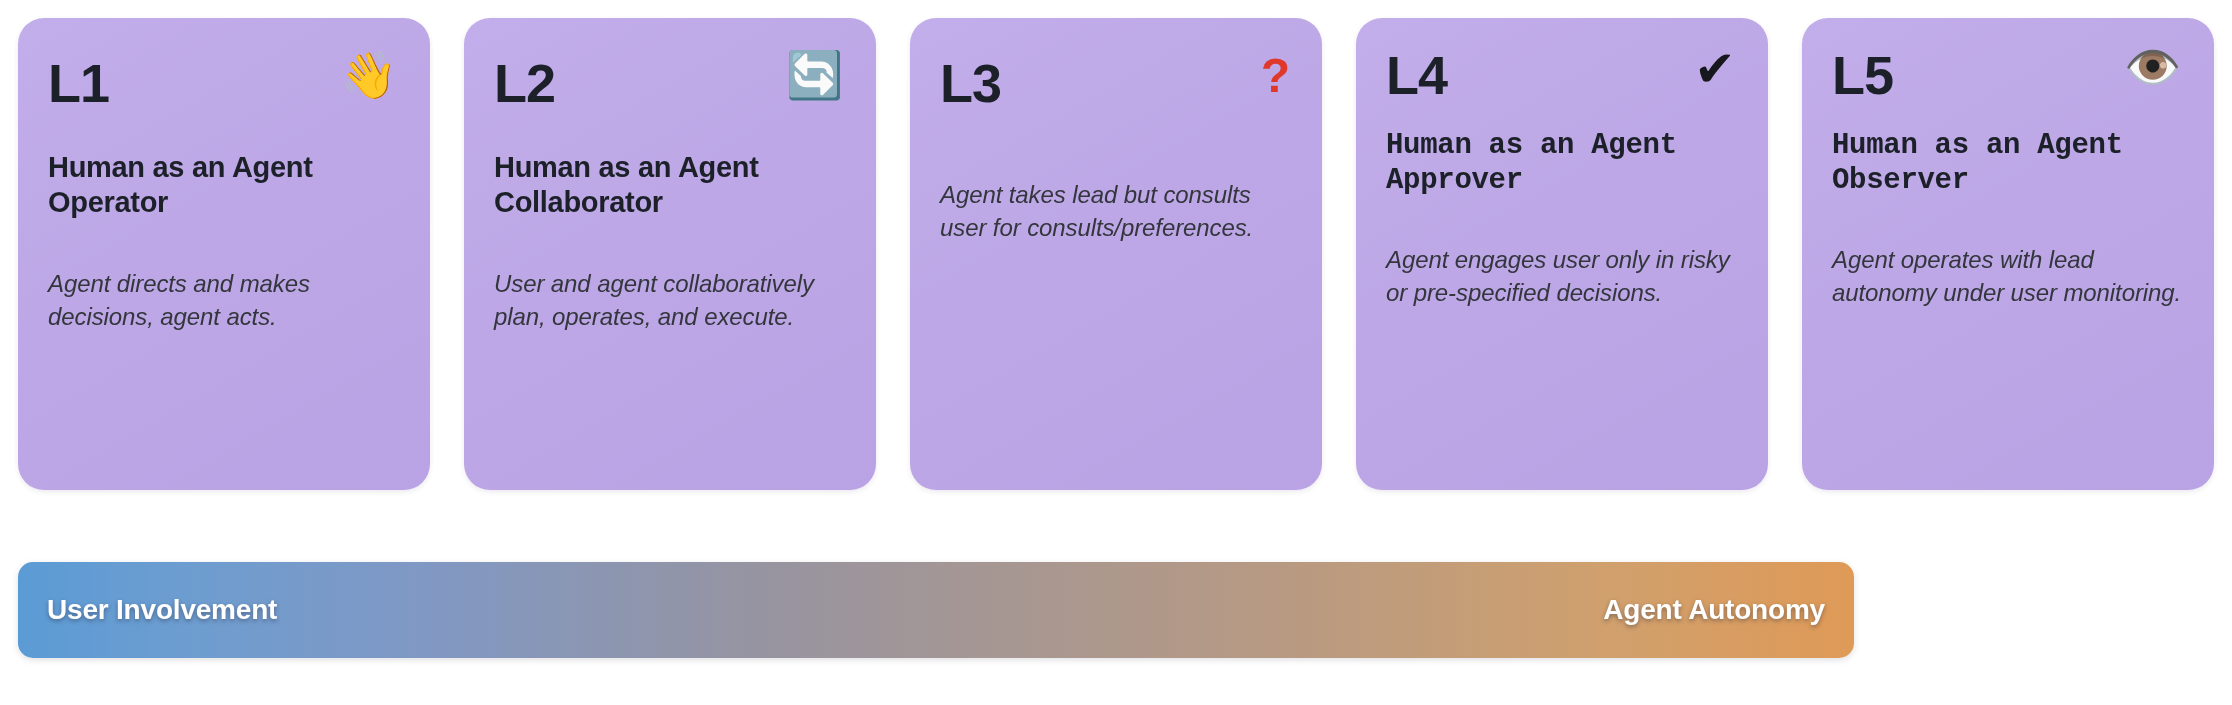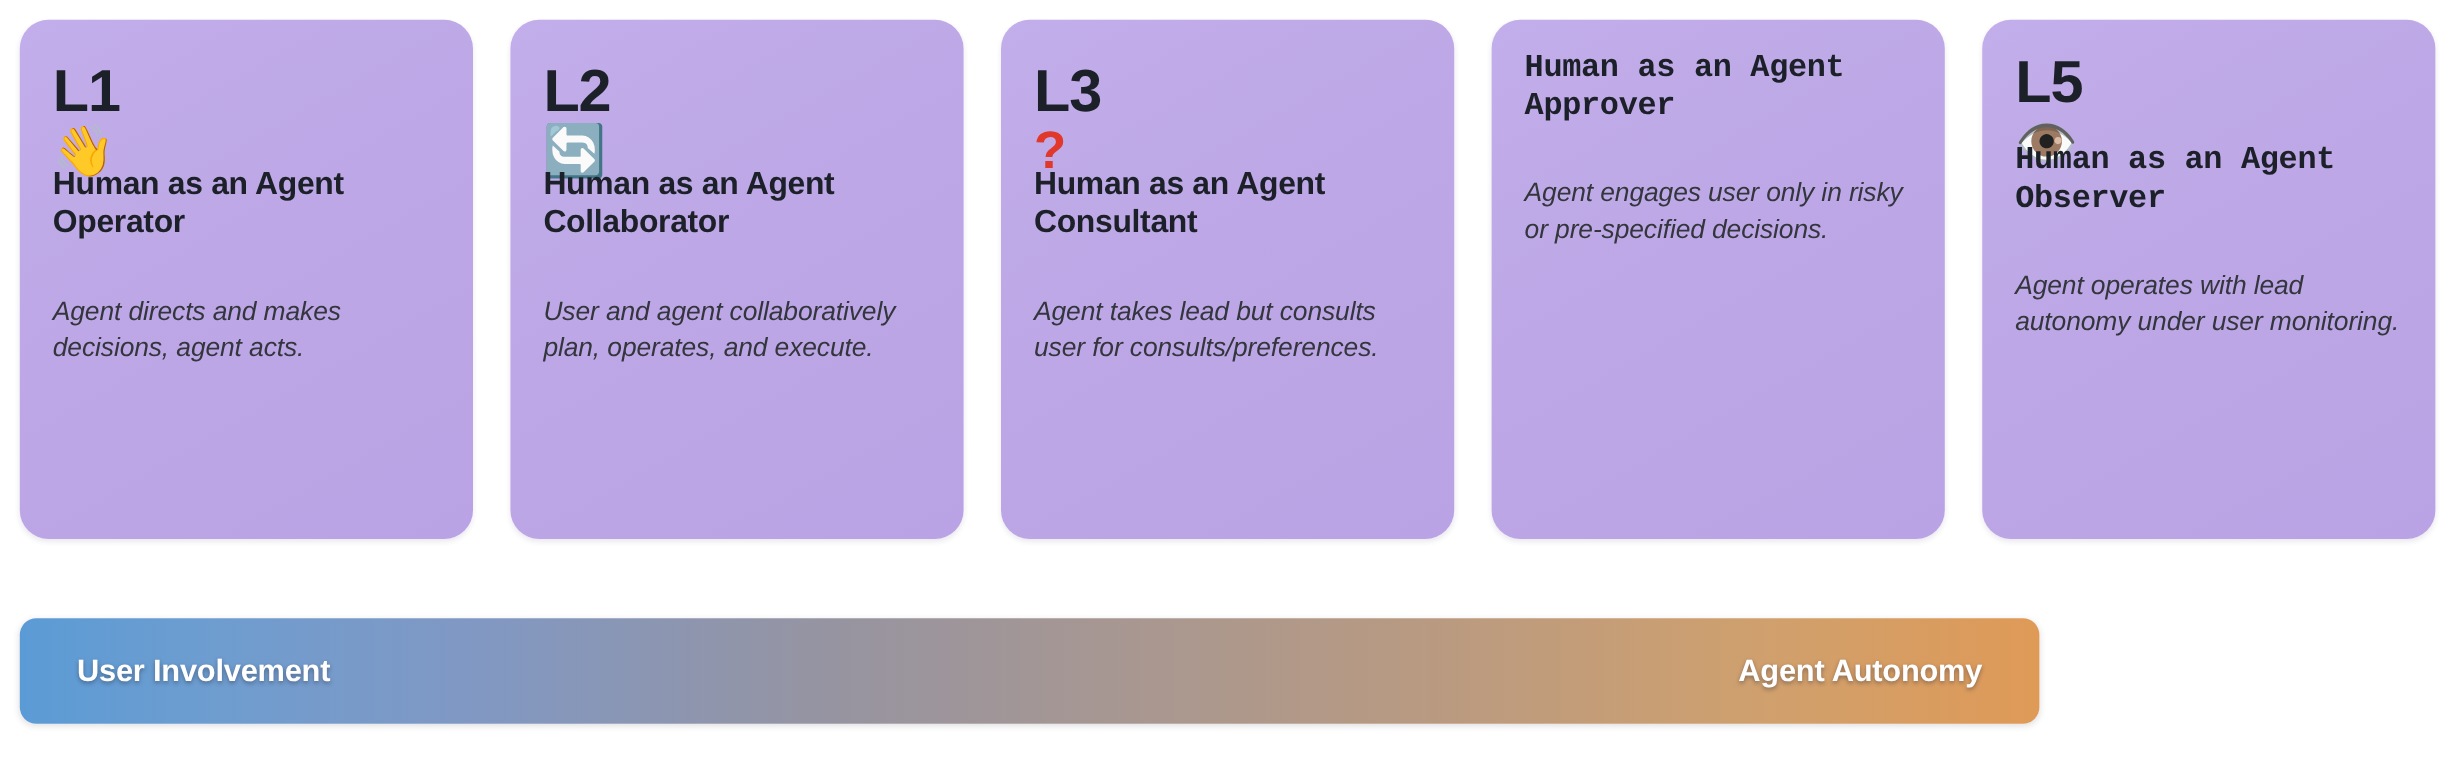--- a/index.html
+++ b/index.html
@@ -46,21 +46,20 @@
 
   
   .level-card.v-short { padding-top: 30px; }
   .level-card.v-tall  { padding-top: 22px; }
 
   .card-head {
     display: flex;
     align-items: flex-start;
     justify-content: space-between;
     height: 84px;
-    flex-direction: column;
   }
 
   .level-tag {
     font-size: 54px;
     font-weight: 700;
     letter-spacing: -1px;
     color: #1c2028;
     line-height: 1;
     margin-top: 8px;
   }
@@ -122,21 +121,21 @@
       #9694a1 40%,
       #a89791 55%,
       #b99a81 70%,
       #cfa06e 86%,
       #df9a57 100%
     );
     box-shadow: 0 2px 6px rgba(60, 60, 80, 0.16);
     display: flex;
     align-items: center;
     justify-content: space-between;
-    padding: 0 52px;
+    padding: 0 29px;
     box-sizing: border-box;
   }
 
   .spectrum-label {
     font-size: 28px;
     font-weight: 700;
     color: #ffffff;
     letter-spacing: -0.2px;
     text-shadow: 0 2px 4px rgba(40, 40, 60, 0.45);
     white-space: nowrap;
@@ -165,25 +164,28 @@
       </div>
       <div class="card-title">Human as an Agent Collaborator</div>
       <div class="card-desc">User and agent collaboratively plan, operates, and execute.</div>
     </div>
 
     <div class="level-card v-short">
       <div class="card-head">
         <div class="level-tag">L3</div>
         <div class="card-icon qmark">?</div>
       </div>
-      <div class="card-title">Human as an Agent Consultant</div>
       <div class="card-desc">Agent takes lead but consults user for consults/preferences.</div>
     </div>
 
     <div class="level-card v-tall">
+      <div class="card-head">
+        <div class="level-tag">L4</div>
+        <div class="card-icon check">✔</div>
+      </div>
       <div class="card-title">Human as an Agent Approver</div>
       <div class="card-desc">Agent engages user only in risky or pre-specified decisions.</div>
     </div>
 
     <div class="level-card v-tall">
       <div class="card-head">
         <div class="level-tag">L5</div>
         <div class="card-icon">👁️</div>
       </div>
       <div class="card-title">Human as an Agent Observer</div>

